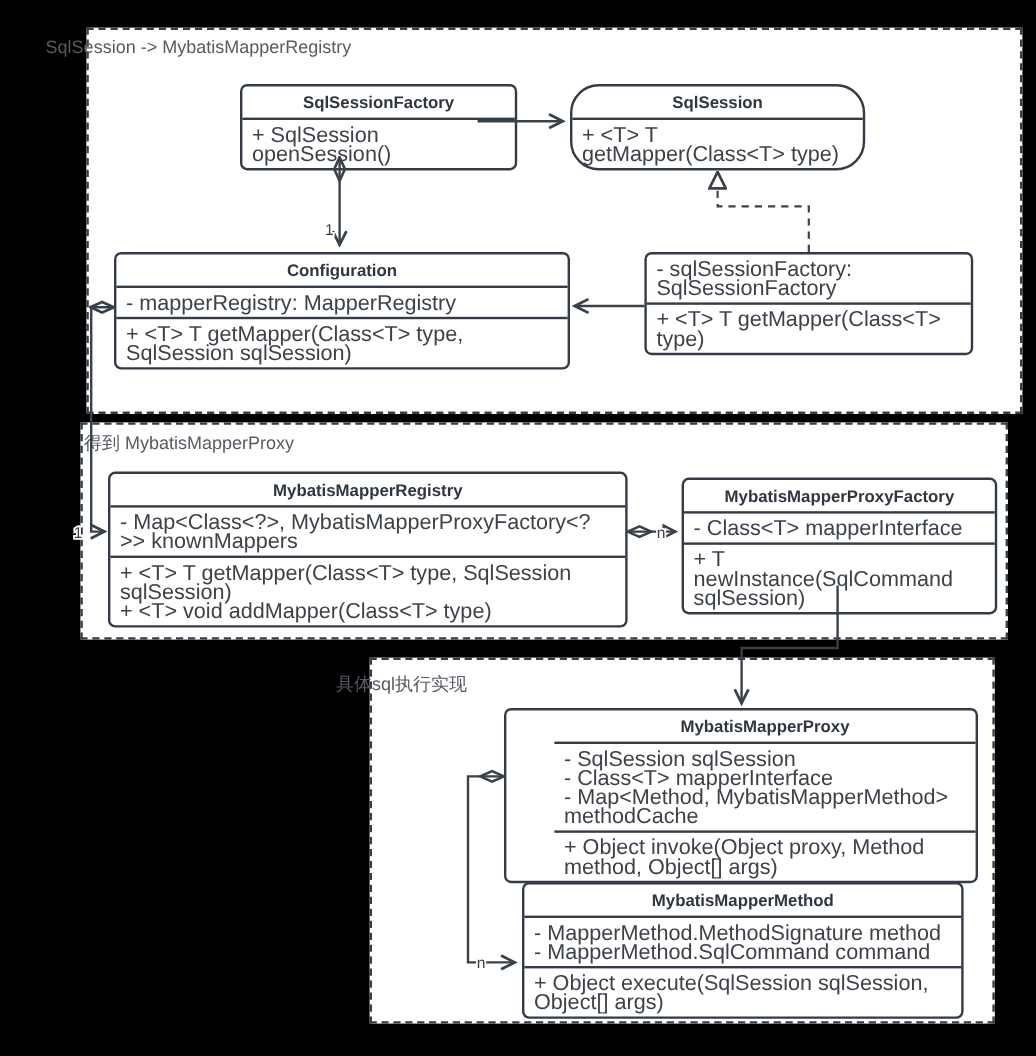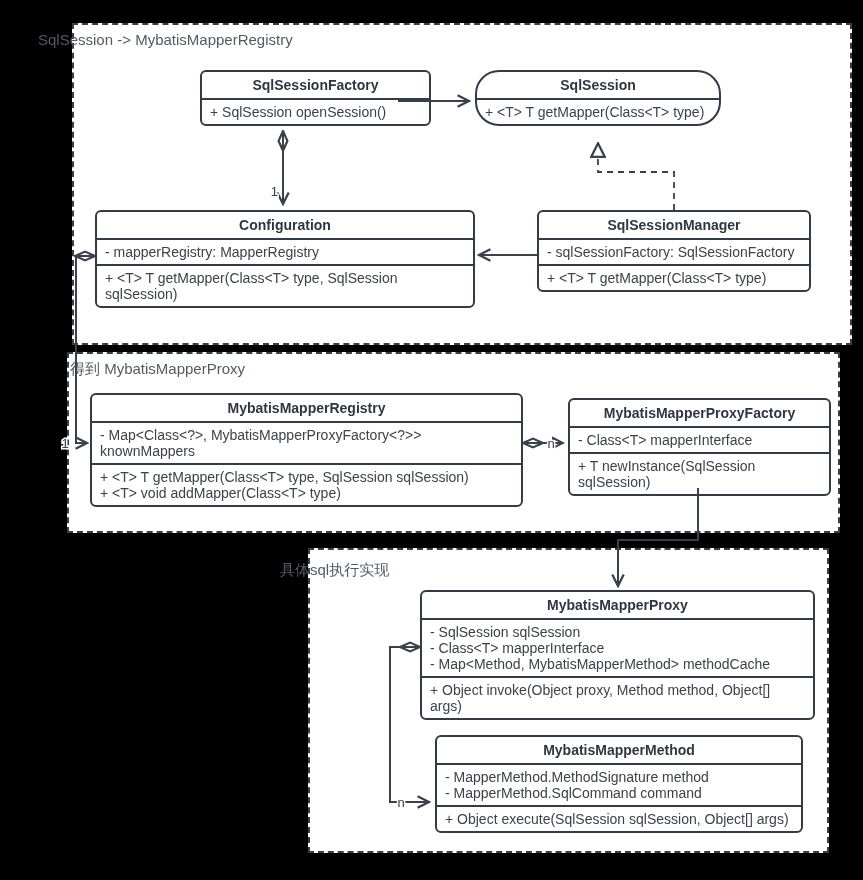--- a/index.html
+++ b/index.html
@@ -47,21 +47,21 @@
     border-bottom:2px solid var(--line);
   }
   .uml-section{
     padding:4px 8px;
     box-sizing:border-box;
   }
   .uml-section + .uml-section{
     border-top:2px solid var(--line);
   }
   .uml-member{
-    font-size:14px;
+    font-size:18px;
     line-height:16px;
     color:var(--text);
   }
   svg.connectors{
     position:absolute;
     left:0;top:0;
     z-index:4;
     pointer-events:none;
   }
   svg.connectors path{
@@ -123,21 +123,20 @@
     <div class="uml-title">Configuration</div>
     <div class="uml-section">
       <div class="uml-member">- mapperRegistry: MapperRegistry</div>
     </div>
     <div class="uml-section">
       <div class="uml-member">+ &lt;T&gt; T getMapper(Class&lt;T&gt; type, SqlSession sqlSession)</div>
     </div>
   </div>
 
   <div class="uml-class" style="left:537px;top:210px;width:274px;">
-    <div class="uml-title">SqlSessionManager</div>
     <div class="uml-section">
       <div class="uml-member">- sqlSessionFactory: SqlSessionFactory</div>
     </div>
     <div class="uml-section">
       <div class="uml-member">+ &lt;T&gt; T getMapper(Class&lt;T&gt; type)</div>
     </div>
   </div>
 
   <div class="uml-class" style="left:90px;top:393px;width:433px;">
     <div class="uml-title">MybatisMapperRegistry</div>
@@ -149,25 +148,25 @@
       <div class="uml-member">+ &lt;T&gt; void addMapper(Class&lt;T&gt; type)</div>
     </div>
   </div>
 
   <div class="uml-class" style="left:568px;top:398px;width:263px;">
     <div class="uml-title">MybatisMapperProxyFactory</div>
     <div class="uml-section">
       <div class="uml-member">- Class&lt;T&gt; mapperInterface</div>
     </div>
     <div class="uml-section">
-      <div class="uml-member">+ T newInstance(SqlSession sqlSession)</div>
-    </div>
-  </div>
-
-  <div class="uml-class" style="left:420px;top:590px;width:395px;">
+      <div class="uml-member">+ T newInstance(SqlCommand sqlSession)</div>
+    </div>
+  </div>
+
+  <div class="uml-class" style="left:420px;top:590px;width:395px;padding-left:40px;">
     <div class="uml-title">MybatisMapperProxy</div>
     <div class="uml-section">
       <div class="uml-member">- SqlSession sqlSession</div>
       <div class="uml-member">- Class&lt;T&gt; mapperInterface</div>
       <div class="uml-member">- Map&lt;Method, MybatisMapperMethod&gt; methodCache</div>
     </div>
     <div class="uml-section">
       <div class="uml-member">+ Object invoke(Object proxy, Method method, Object[] args)</div>
     </div>
   </div>

